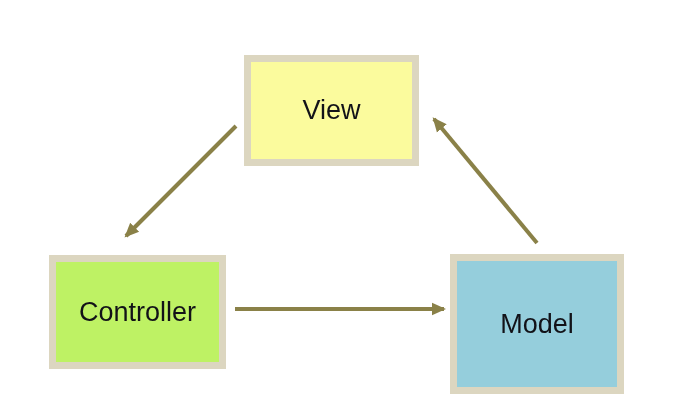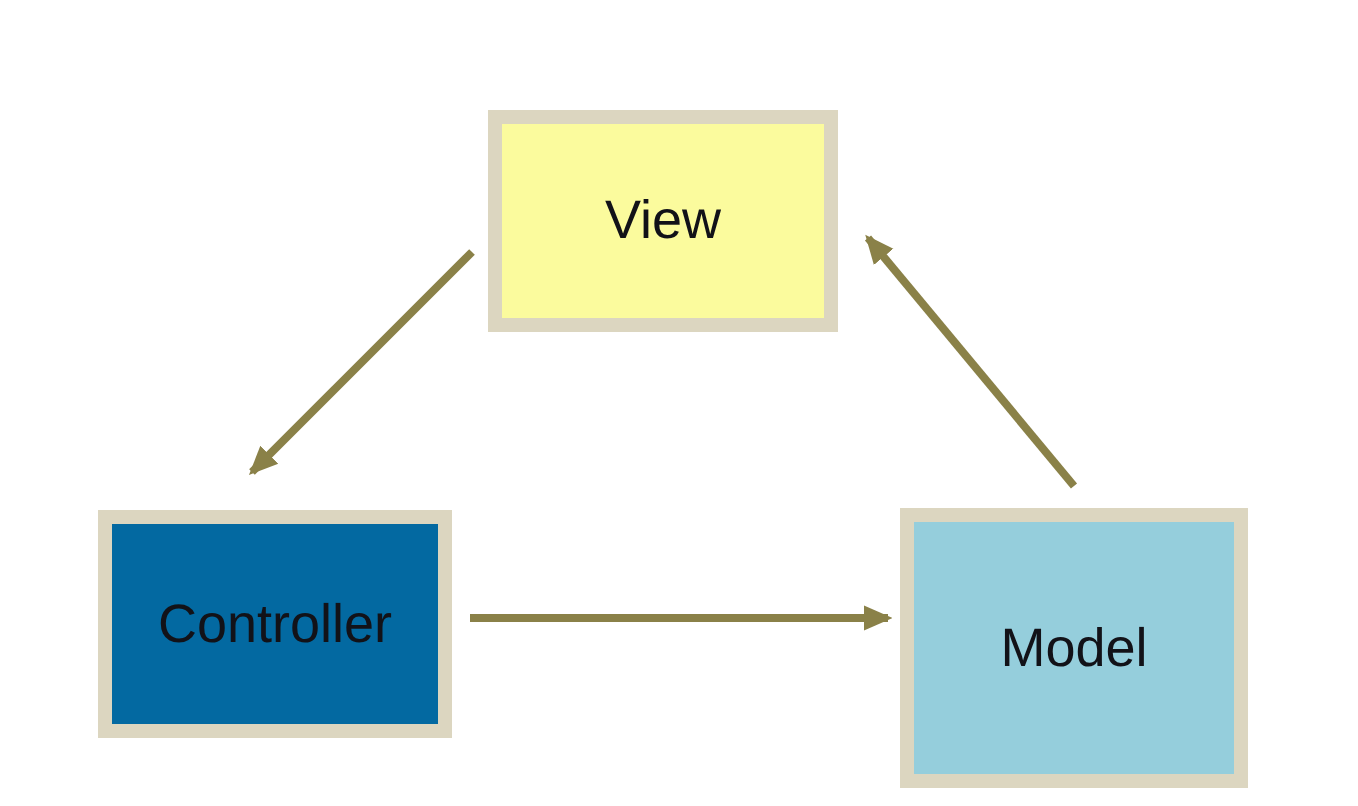--- a/index.html
+++ b/index.html
@@ -53,21 +53,21 @@
         <line x1="236" y1="126" x2="126" y2="236" stroke="#8a8148" stroke-width="4" marker-end="url(#arrowhead)"></line>
         <line x1="235" y1="309" x2="444" y2="309" stroke="#8a8148" stroke-width="4" marker-end="url(#arrowhead)"></line>
         <line x1="537" y1="243" x2="434" y2="119" stroke="#8a8148" stroke-width="4" marker-end="url(#arrowhead)"></line>
       </g>
   </svg>
 
   <div class="node" style="left: 244px; top: 55px; width: 175px; height: 111px; background: rgb(251, 251, 157); border-color: rgb(220, 214, 192);">
     <span class="node-label">View</span>
   </div>
 
-  <div class="node" style="left: 49px; top: 255px; width: 177px; height: 114px; background: #0369a1; border-color: rgb(220, 214, 192);">
+  <div class="node" style="left: 49px; top: 255px; width: 177px; height: 114px; background: #bef264; border-color: rgb(220, 214, 192);">
     <span class="node-label">Controller</span>
   </div>
 
   <div class="node" style="left: 450px; top: 254px; width: 174px; height: 140px; background: rgb(149, 206, 220); border-color: rgb(220, 214, 192);">
     <span class="node-label">Model</span>
   </div>
 
 </div>
 
 </body></html>

